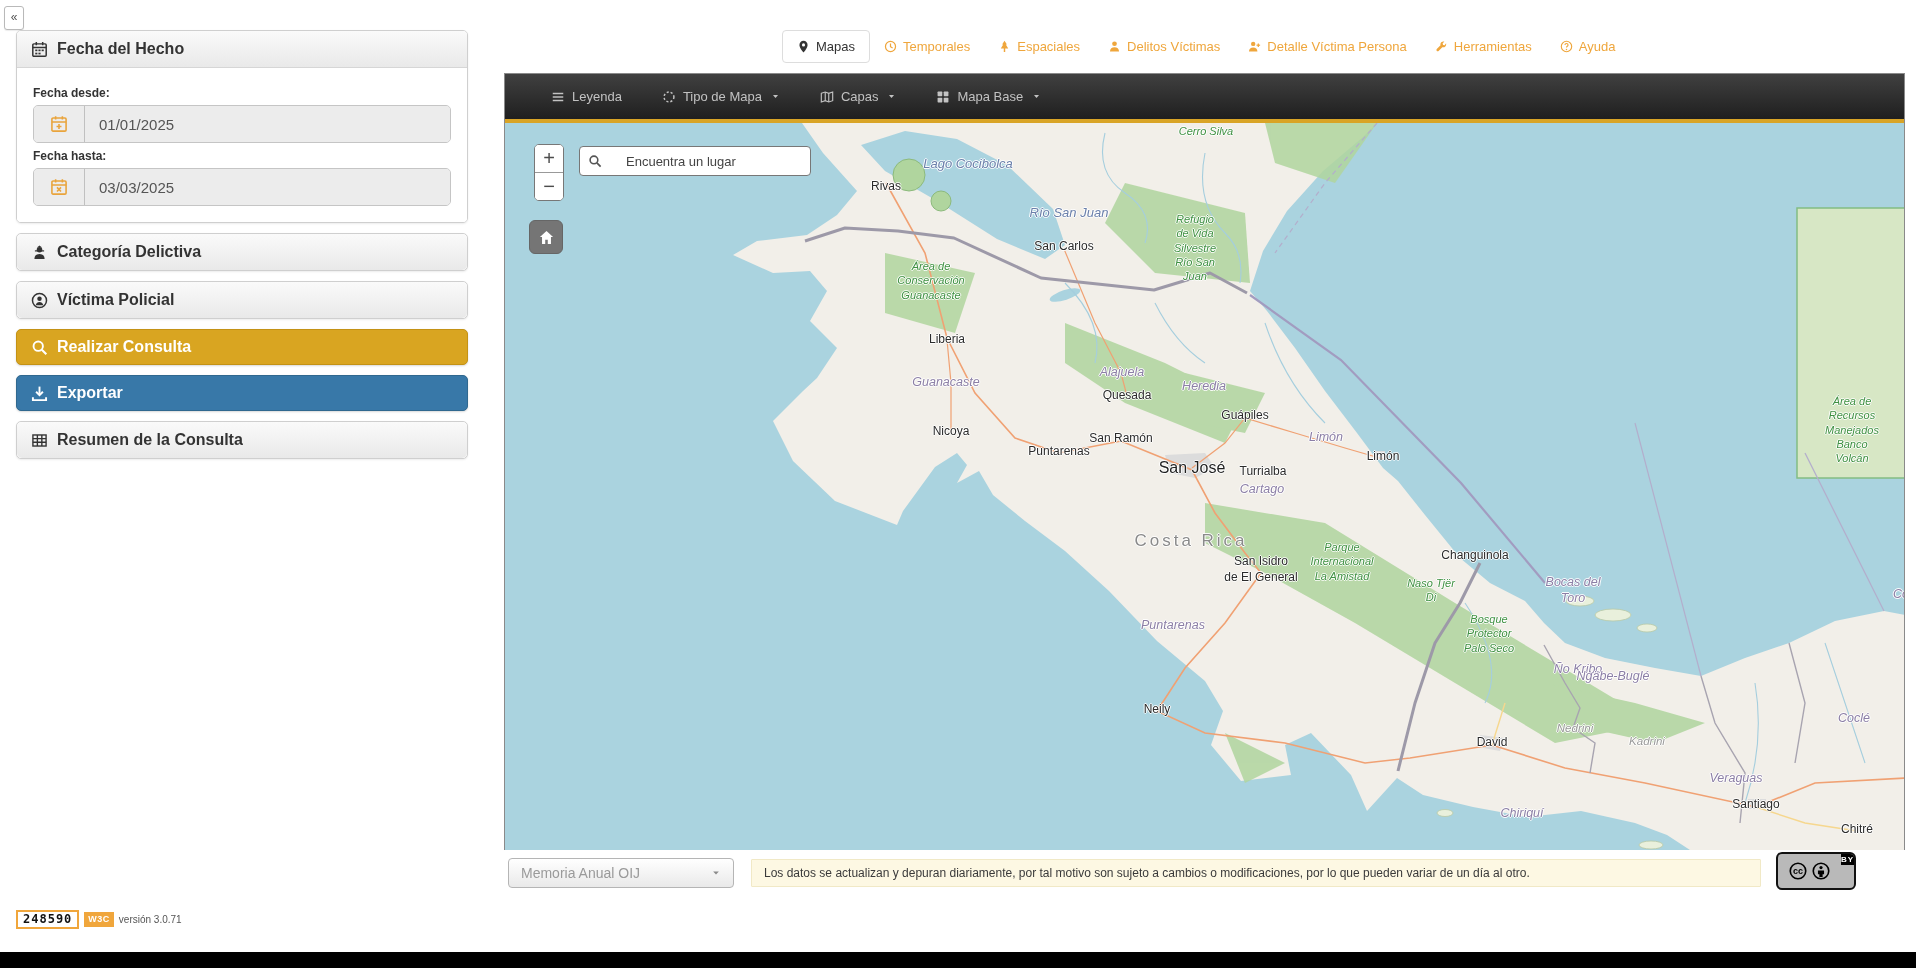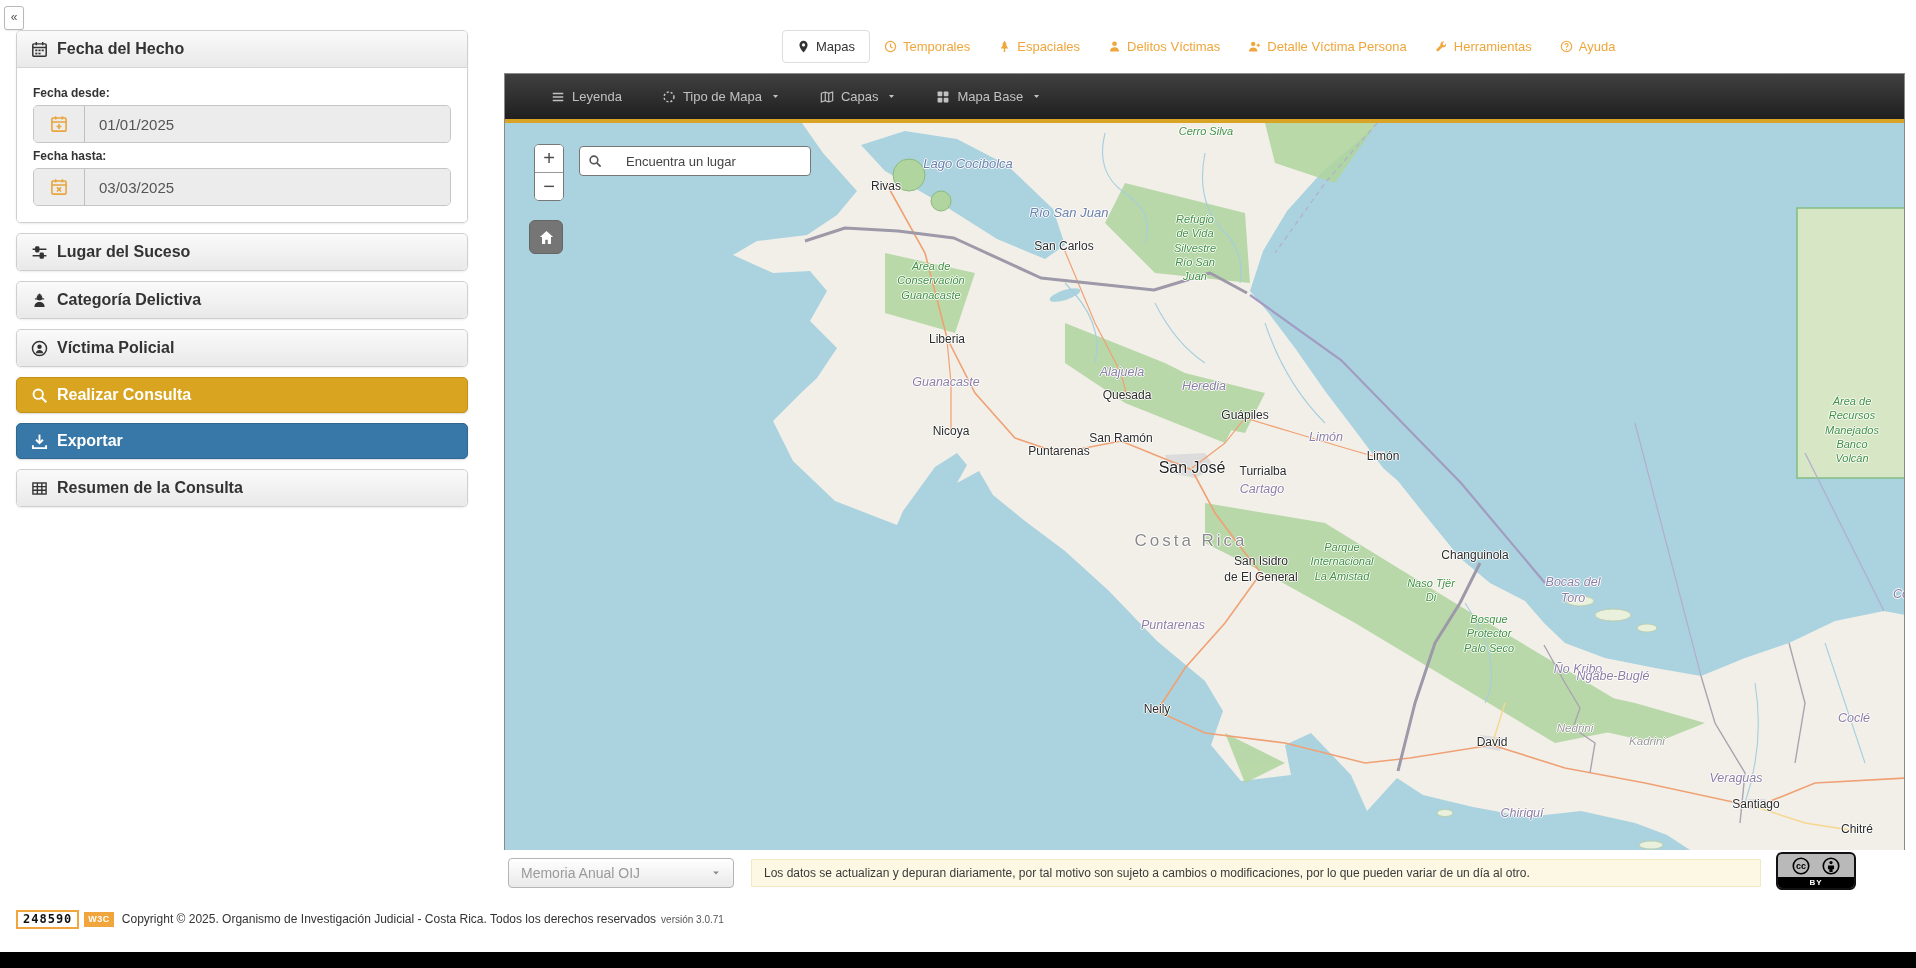--- a/index.html
+++ b/index.html
@@ -132,21 +132,21 @@
   .report-select .caret{width:10px;height:10px;color:#8a8a8a;}
   .disclaimer{
     position:absolute;left:751px;top:859px;width:1010px;height:28px;
     background:#fdf8e3;border:1px solid #f1e9c6;border-radius:1px;
     display:flex;align-items:center;padding:12px 12px;font-size:12px;color:#3a3a3a;
     box-sizing:border-box;white-space:nowrap;overflow:hidden;
   }
   .cc-badge{
     position:absolute;left:1776px;top:852px;width:80px;height:38px;
     background:#b9b9b9;border:2px solid #111;border-radius:6px;cursor:pointer;
-    display:flex;flex-direction:column;overflow:hidden;box-sizing:border-box;
+    display:flex;overflow:hidden;box-sizing:border-box;
   }
   .cc-top{flex:1;display:flex;align-items:center;justify-content:space-around;padding:0 8px;}
   .cc-bottom{
     height:11px;background:#000;color:#fff;font-size:8px;font-weight:bold;
     text-align:center;line-height:11px;letter-spacing:1px;
   }
   .cc-circle{width:18px;height:18px;}
   
   .footer{
     position:absolute;left:16px;top:909px;height:20px;display:flex;
@@ -347,28 +347,20 @@
         <span class="icon-cell">
             <svg class="ic">
               <use href="#i-calx"></use>
             </svg>
           </span>
         <input type="text" readonly="" value="03/03/2025" style="">
       </div>
     </div>
   </div>
 
-  <div class="panel">
-    <div class="panel-header solo">
-      <svg class="ic">
-          <use href="#i-sliders"></use>
-        </svg>
-      <span>Lugar del Suceso</span>
-    </div>
-  </div>
 
   <div class="panel">
     <div class="panel-header solo">
       <svg class="ic">
           <use href="#i-detective"></use>
         </svg>
       <span>Categoría Delictiva</span>
     </div>
   </div>
 
@@ -678,17 +670,16 @@
     <svg class="cc-circle">
         <use href="#i-ccby"></use>
       </svg>
   </div>
   <div class="cc-bottom">BY</div>
 </div>
 
 <footer class="footer">
   <span class="counter">248590</span>
   <span class="w3c">W3C</span>
-  <span class="copyright">Copyright © 2025. Organismo de Investigación Judicial - Costa Rica. Todos los derechos reservados</span>
   <span class="version">versión 3.0.71</span>
 </footer>
 
 <div class="black-bar"></div>
 
 </body></html>

